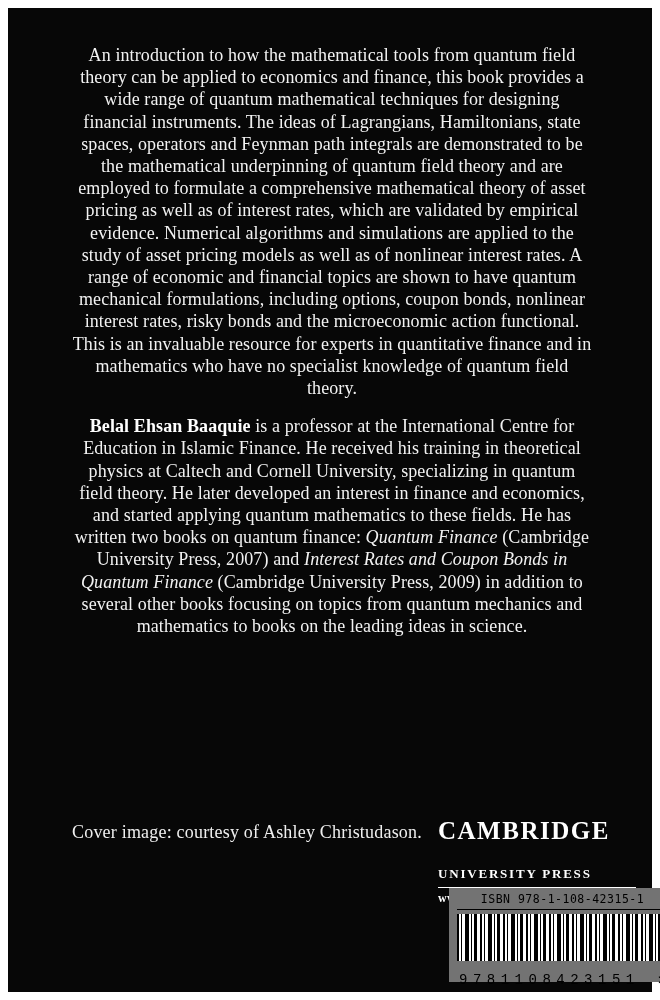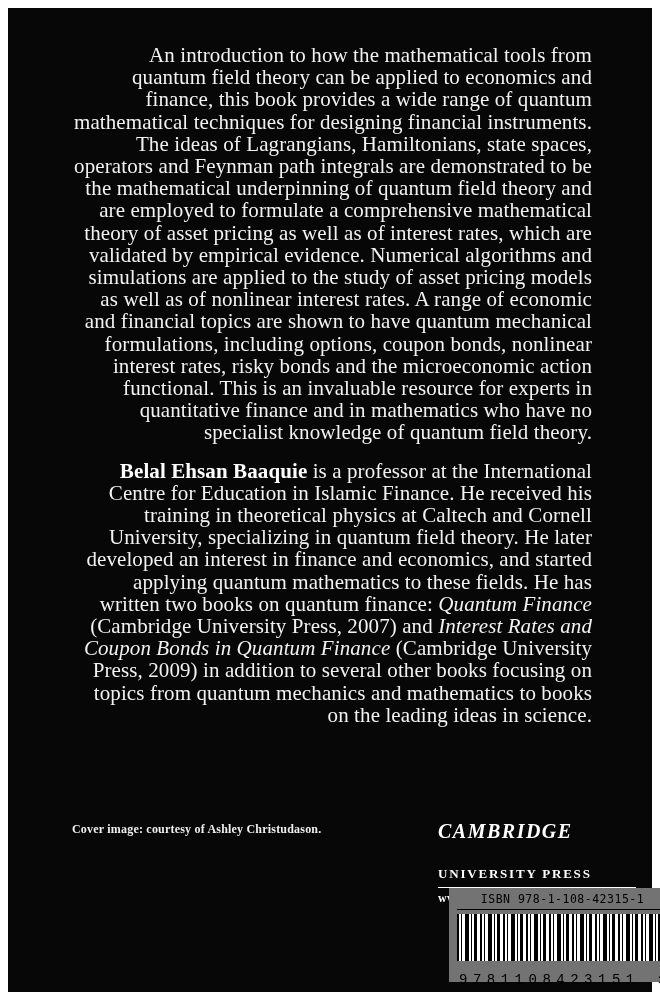--- a/index.html
+++ b/index.html
@@ -25,52 +25,51 @@
     background: #070707;
     color: #f2f2f2;
   }
   .text-col {
     position: absolute;
     left: 64px;
     top: 36px;
     width: 520px;
   }
   .para {
-    font-size: 21px;
+    font-size: 18px;
     line-height: 22.2px;
     color: #f2f2f2;
-    text-align: right;
+    text-align: center;
     letter-spacing: 0.1px;
   }
   .para.bio { margin-top: 16px; }
   .para b { font-weight: bold; color: #ffffff; }
   .para i { font-style: italic; }
   .credit {
     position: absolute;
     left: 64px;
     top: 814px;
-    font-size: 12px;
-    font-weight: bold;
+    font-size: 18px;
+    font-weight: normal;
     color: #efefef;
     letter-spacing: 0.2px;
   }
   .publisher {
     position: absolute;
     left: 417px;
     top: 808px;
     width: 227px;
     padding-left: 13px;
     color: #ffffff;
   }
   .pub-name {
-    font-size: 20px;
+    font-size: 25px;
     font-weight: bold;
     letter-spacing: 1.5px;
     line-height: 30px;
-    font-style: italic;
   }
   .pub-sub {
     font-size: 13px;
     font-weight: bold;
     letter-spacing: 1.8px;
     line-height: 17px;
     margin-top: 19px;
   }
   .pub-rule {
     width: 198px;

